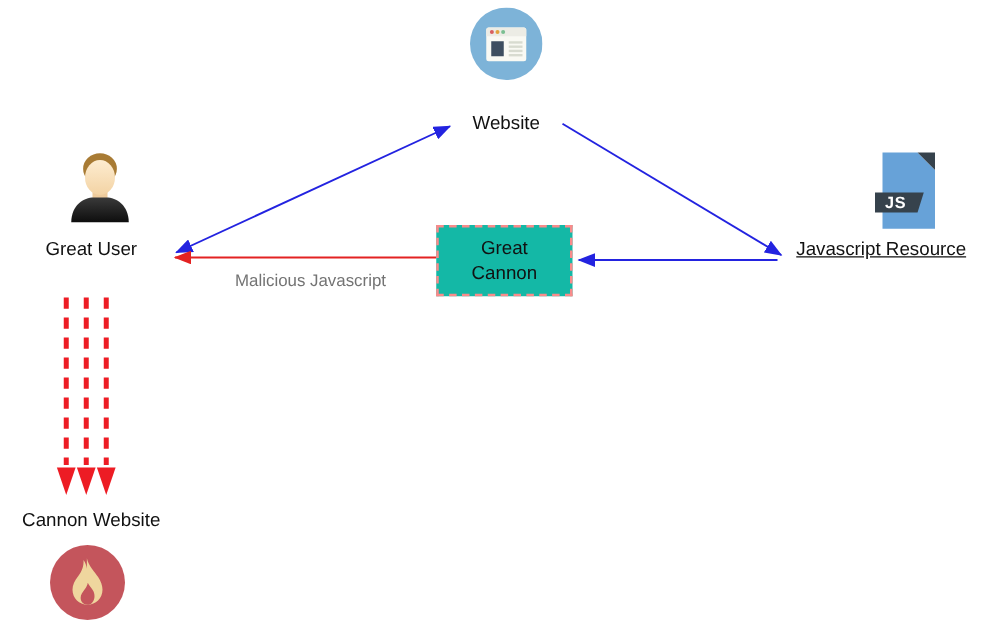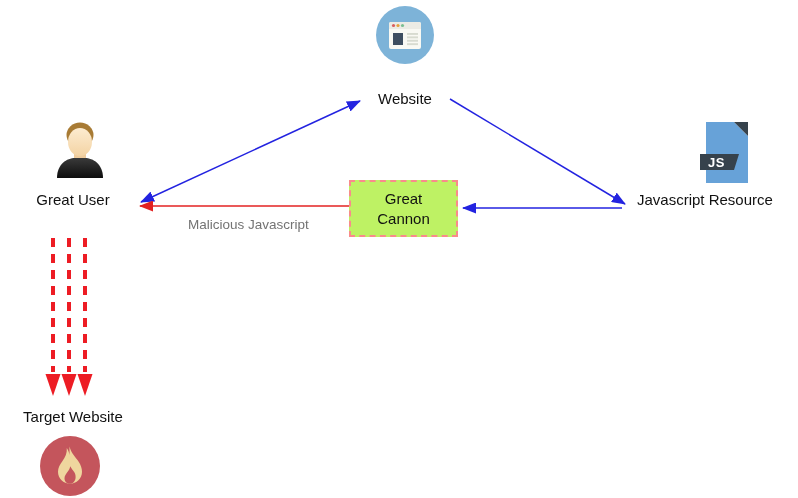--- a/index.html
+++ b/index.html
@@ -19,25 +19,25 @@
     white-space:nowrap;
     line-height:18px;
   }
   .center{text-align:center;}
   .icon{position:absolute;}
   .website-icon{left:376px;top:6px;width:58px;height:58px;}
   .website-label{left:345px;top:90px;width:120px;}
   .person-icon{left:50px;top:118px;width:60px;height:60px;}
   .home-user-label{left:28px;top:191px;width:90px;}
   .js-icon{left:706px;top:122px;width:42px;height:61px;overflow:visible;}
-  .js-label{left:637px;top:191px;}
+  .js-label{left:637px;top:191px;text-decoration:underline;}
   .great-cannon{
     position:absolute;left:349px;top:180px;width:109px;height:57px;
     box-sizing:border-box;
-    background:#bef264;
+    background:#14b8a6;
     border:2px dashed #f98b8b;
     display:flex;align-items:center;justify-content:center;
     z-index:2;
   }
   .great-cannon span{
     display:block;width:64px;text-align:center;
     font-size:15px;line-height:20px;color:#111;
   }
   .edge-label{
     position:absolute;
@@ -134,21 +134,21 @@
     <text x="2" y="44.5" font-size="13" font-weight="bold" fill="#ffffff" letter-spacing="0.5">JS</text>
   </svg>
   <div class="node-label js-label">Javascript Resource</div>
 
   <div class="great-cannon">
     <span>Great Cannon</span>
   </div>
 
   <div class="edge-label malicious-label">Malicious Javascript</div>
 
-  <div class="node-label center target-label">Target Website</div>
+  <div class="node-label center target-label">Cannon Website</div>
   <svg class="icon fire-icon" viewBox="0 0 60 60">
     <circle cx="30" cy="30" r="30" fill="#c4555c"></circle>
     <path d="M29.5,10.5 C31,17 35.5,21 38.5,25.5 C40.8,29 42,32.5 42,35.8
              C42,42.5 36.5,47.8 30,47.8 C23.5,47.8 18,42.5 18,35.8
              C18,31.8 19.8,28.6 22.5,25 C25.3,21.3 27.2,17 26.8,12
              C28.3,14.2 29.2,16.5 29.5,19 Z" fill="#efd69e"></path>
     <path d="M30,47.8 C26.8,47.8 24.5,45.4 24.5,42.2 C24.5,39.8 26,37.8 27.8,35.4
              C29.1,33.7 30,32 30.2,30.2 C31.4,32.4 32.8,34 34,35.8
              C35.2,37.6 35.6,39 35.6,40.9 C35.6,44.7 33.2,47.8 30,47.8 Z" fill="#c4555c"></path>
   </svg>

